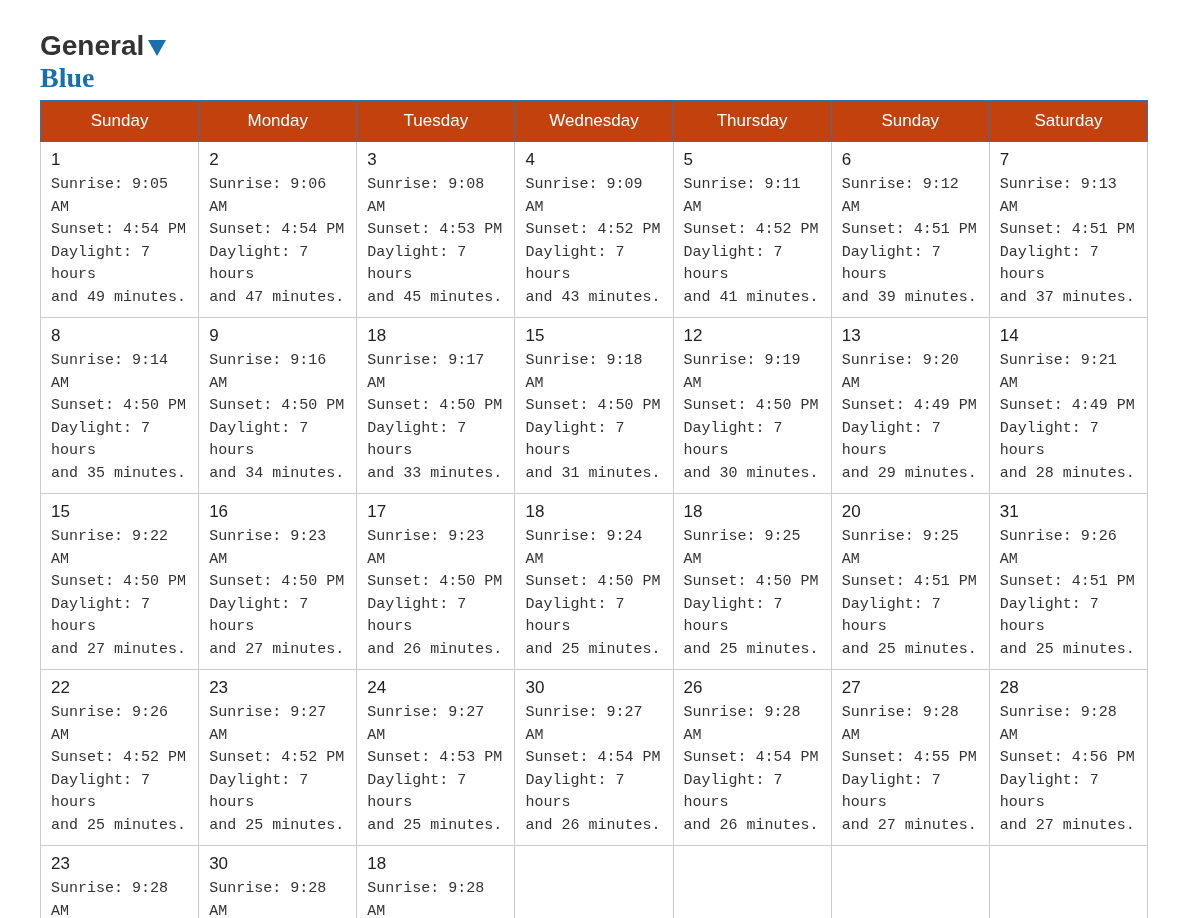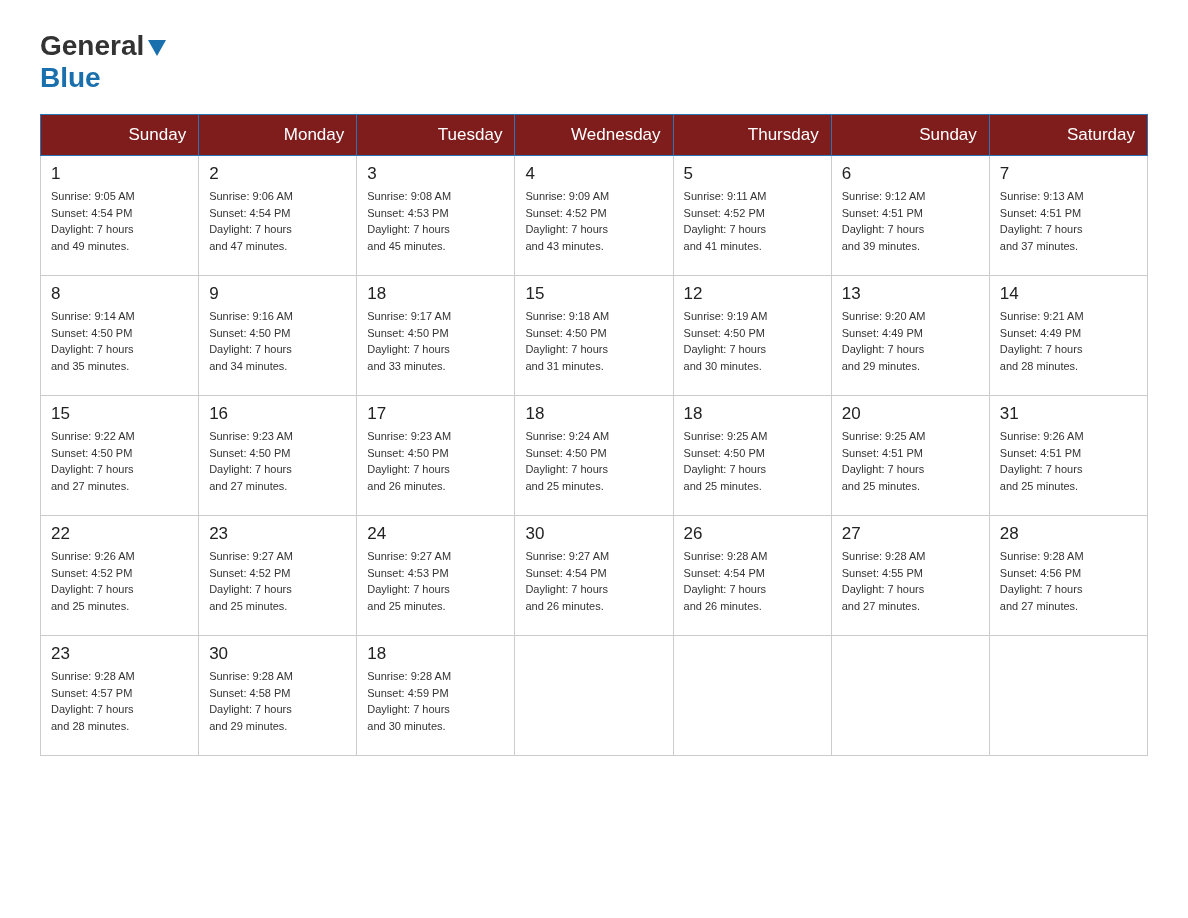--- a/index.html
+++ b/index.html
@@ -7,21 +7,21 @@
       font-family: Arial, sans-serif;
       background: #fff;
       padding: 30px 40px;
       width: 1188px;
       min-height: 918px;
     }
     .header {
       display: flex;
       justify-content: space-between;
       align-items: flex-start;
-      margin-bottom: 20px;
+      margin-bottom: 6px;
     }
     .logo {
       display: flex;
       flex-direction: column;
       align-items: flex-start;
     }
     .header-right {
       text-align: right;
     }
     .month-title {
@@ -34,49 +34,50 @@
       font-size: 22px;
       color: #444;
       margin-top: 4px;
     }
     .calendar {
       width: 100%;
       border-collapse: collapse;
       border: 1px solid #ccc;
     }
     .calendar th {
-      background-color: #7f1d1d;
+      background-color: #c2410c;
       color: #fff;
       font-size: 17px;
       font-weight: normal;
       padding: 10px 12px;
-      text-align: right;
+      text-align: center;
       border: 1px solid #2a75b8;
     }
     .calendar td {
       vertical-align: top;
       padding: 8px 10px;
       font-size: 13px;
       color: #333;
       border: 1px solid #ccc;
       width: 14.28%;
       min-height: 110px;
       height: 120px;
     }
     .day-number {
       font-size: 17px;
       color: #222;
       font-weight: normal;
       display: block;
       margin-bottom: 4px;
     }
     .day-info {
-      font-size: 11px;
+      font-size: 15px;
       line-height: 1.5;
       color: #333;
+      font-family: Liberation Mono, monospace;
     }
     .empty-cell {
       background: #fff;
     }
     .logo-row {
       display: flex;
       align-items: center;
     }
   </style>
 </head>
@@ -84,21 +85,21 @@
 
 <div class="header">
   <div class="logo">
     <div class="logo-row">
       <span style="font-size:28px;font-weight:bold;color:#333;font-family:Arial,sans-serif;">General</span>
       <svg width="22" height="22" viewBox="0 0 22 22" style="margin-left:2px;margin-top:2px;">
         <polygon points="2,4 20,4 11,20" fill="#1a6fad"></polygon>
       </svg>
     </div>
     <div>
-      <span style="font-size:28px;font-weight:bold;color:#1a6fad;font-family:Liberation Sans, sans-serif;">Blue</span>
+      <span style="font-size:28px;font-weight:bold;color:#1a6fad;font-family:Liberation Serif, serif;">Blue</span>
     </div>
   </div>
   <div class="header-right">
     <div class="month-title"></div>
     <div class="location"></div>
   </div>
 </div>
 
 <table class="calendar">
   <thead>

